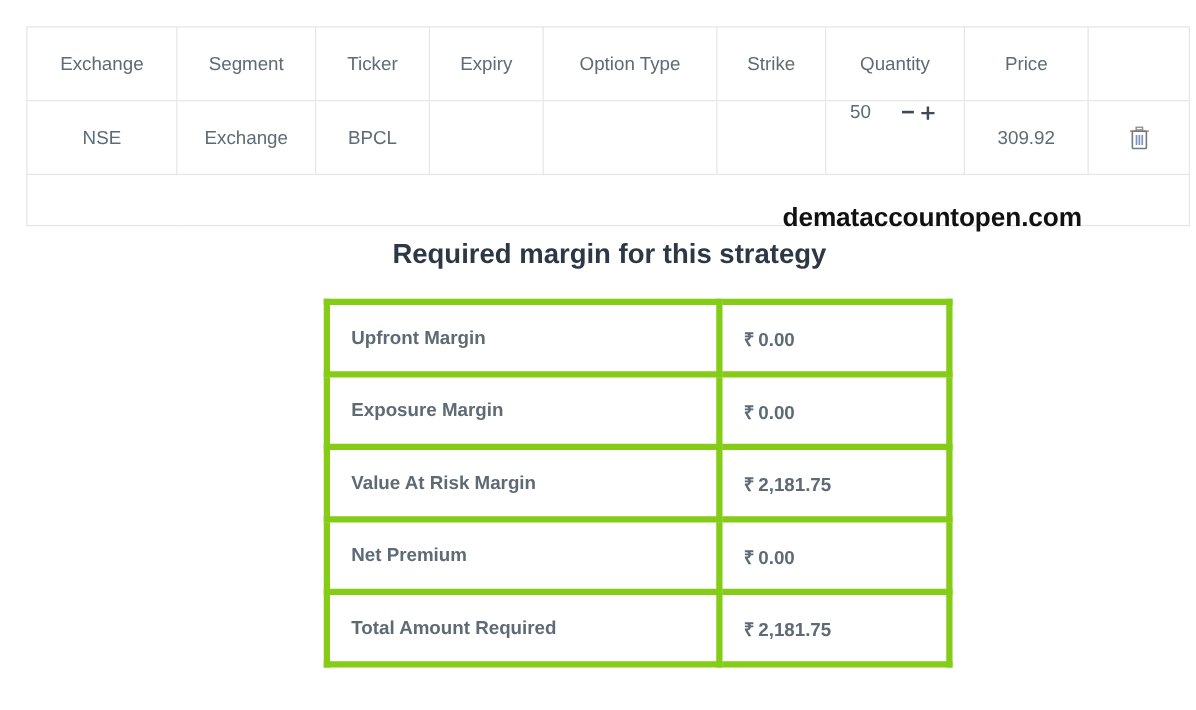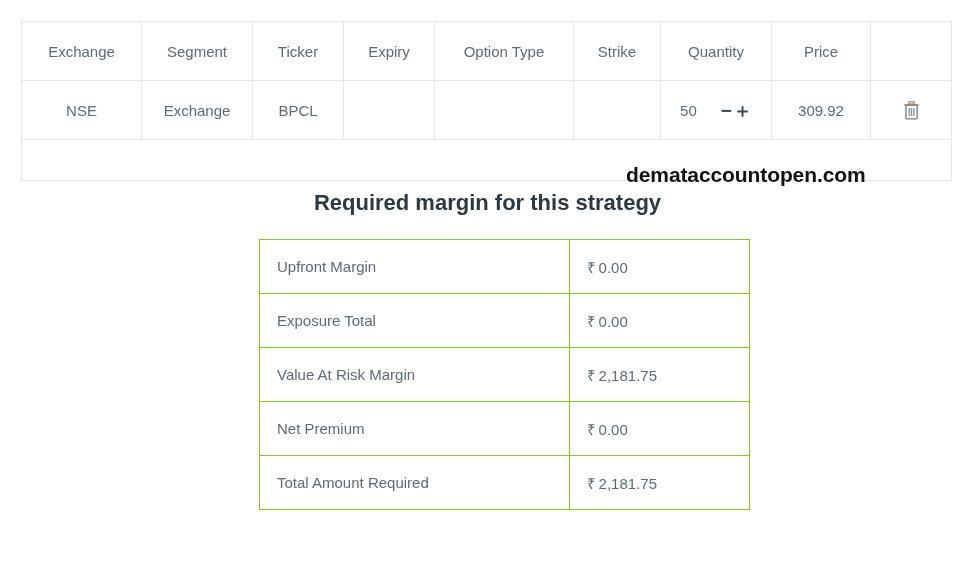--- a/index.html
+++ b/index.html
@@ -41,21 +41,21 @@
   table.basket tr.empty-row td {
     border-left: 1px solid #e6e6e6;
     border-right: 1px solid #e6e6e6;
     border-top: 1px solid #e6e6e6;
     border-bottom: 1px solid #e6e6e6;
     height: 40px;
   }
 
   .qty-cell {
     display: flex;
-    align-items: center;
+    align-items: flex-start;
     justify-content: center;
     gap: 24px;
     height: 58px;
   }
   .qty-value {
     font-size: 15px;
     color: #5e6b75;
   }
   .stepper {
     display: inline-flex;
@@ -111,25 +111,25 @@
     left: 259px;
     top: 239px;
     width: 454px;
   }
   table.margins {
     border-collapse: collapse;
     width: 454px;
     table-layout: fixed;
   }
   table.margins td {
-    border: 1px solid #84cc16;
+    border: 5px solid #84cc16;
     height: 53px;
     vertical-align: middle;
     font-size: 15px;
-    font-weight: 400;
+    font-weight: 700;
     color: #5e6b75;
     padding: 0 0 0 17px;
   }
   table.margins td.label-col { width: 292px; }
   table.margins td.value-col { width: 162px; }
   .rupee { margin-right: 3px; }
 </style>
 </head>
 <body>
 
@@ -204,21 +204,21 @@
 <div class="margin-wrap">
   <table class="margins">
     <tbody>
       <tr>
         <td class="label-col">Upfront Margin</td>
         <td class="value-col">
           <span class="rupee">₹</span><span>0.00</span>
         </td>
       </tr>
       <tr>
-        <td class="label-col">Exposure Total</td>
+        <td class="label-col">Exposure Margin</td>
         <td class="value-col">
           <span class="rupee">₹</span><span>0.00</span>
         </td>
       </tr>
       <tr>
         <td class="label-col">Value At Risk Margin</td>
         <td class="value-col">
           <span class="rupee">₹</span><span>2,181.75</span>
         </td>
       </tr>

